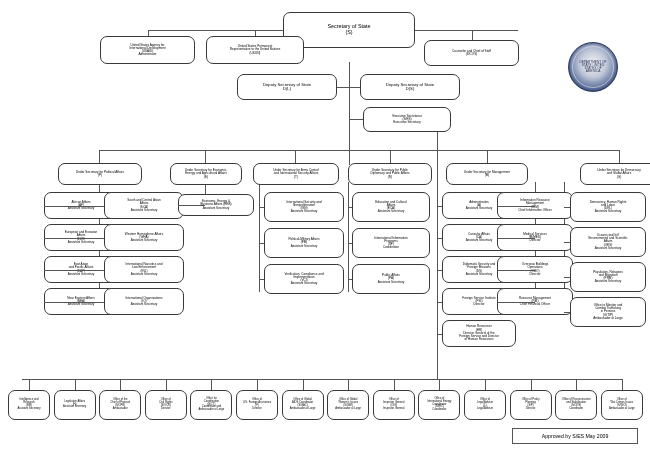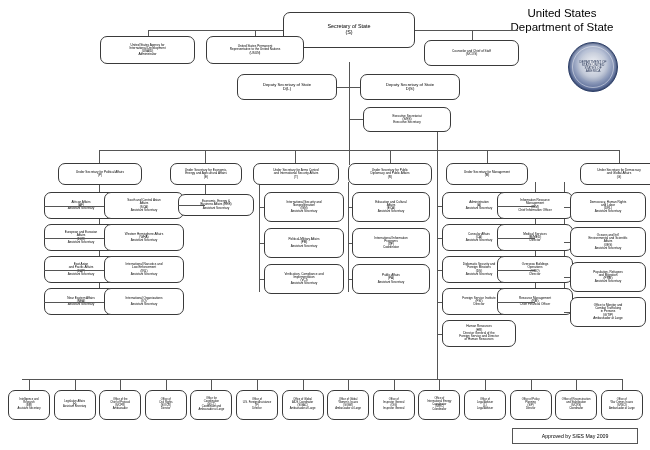--- a/index.html
+++ b/index.html
@@ -27,22 +27,20 @@
   .h{height:1px;}
   .v{width:1px;}
   .footer{position:absolute;border:1px solid #555;background:#fff;
           display:flex;align-items:center;justify-content:center;font-size:5.2px;}
 </style>
 </head>
 <body>
 
 <div id="chart">
 
-  <div class="top-title">United States
-Department of State</div>
   <div class="seal" style="left:568px;top:42px;width:48px;height:48px;">
     <div class="seal-ring"></div>
     <div class="seal-inner">
       <span style="font-size:3.2px;color:#1d2b4d;">DEPARTMENT OF STATE
 UNITED STATES OF AMERICA</span>
     </div>
   </div>
 
   <div class="ln h" style="left:148px;top:30px;width:370px;"></div>
   <div class="ln v" style="left:148px;top:30px;height:8px;"></div>

